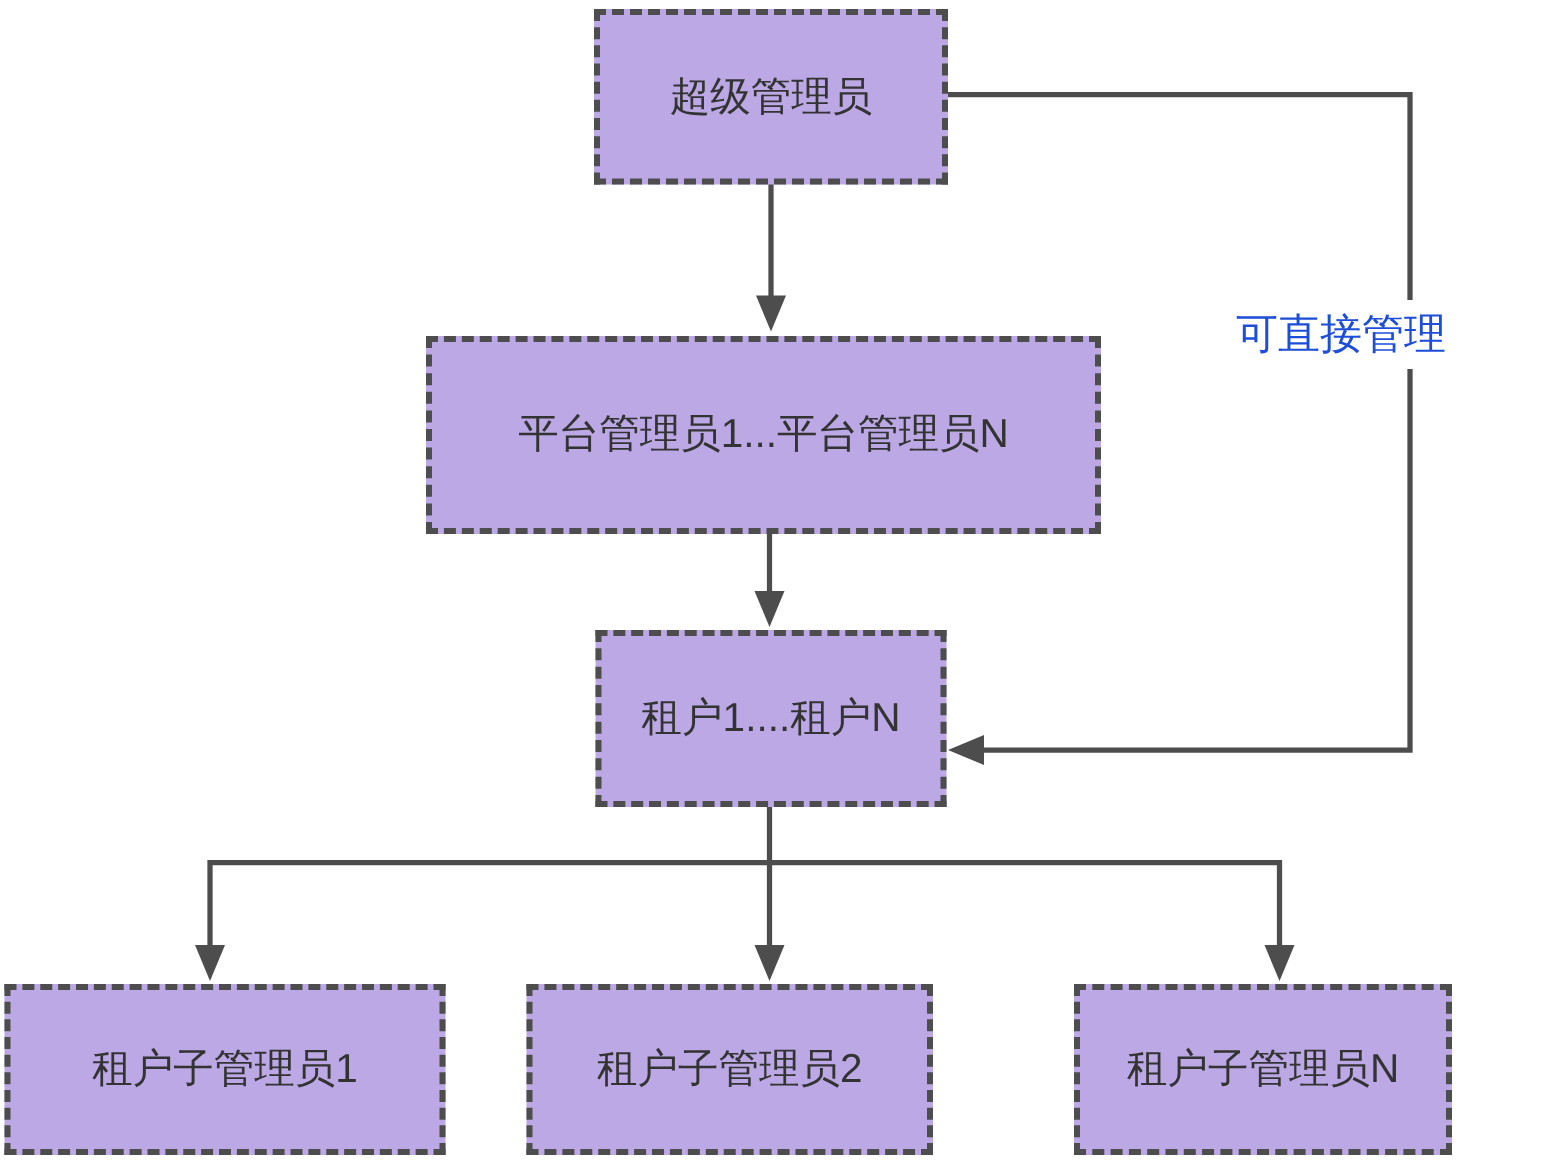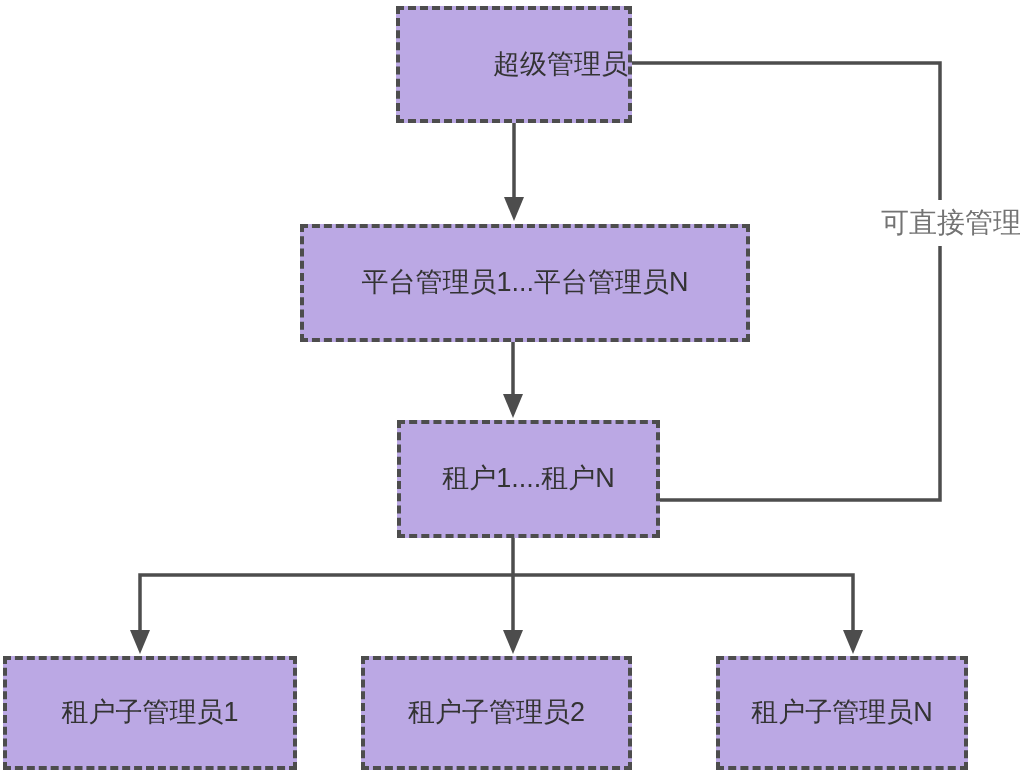--- a/index.html
+++ b/index.html
@@ -36,33 +36,33 @@
     background: #BBA8E4;
     border: 4px dashed #4D4D4D;
     display: flex;
     align-items: center;
     justify-content: center;
     text-align: center;
     color: #333333;
     font-size: 27px;
     line-height: 1.25;
   }
-  .node-super    { left: 396px; top: 6px;   width: 236px; height: 117px; justify-content: flex-end; }
-  .node-platform { left: 300px; top: 224px; width: 450px; height: 118px; }
-  .node-tenant   { left: 397px; top: 420px; width: 263px; height: 118px; }
+  .node-super    { left: 396px; top: 6px;   width: 236px; height: 117px; }
+  .node-platform { left: 284px; top: 224px; width: 450px; height: 132px; }
+  .node-tenant   { left: 397px; top: 420px; width: 234px; height: 118px; }
   .node-sub1     { left: 3px;   top: 656px; width: 294px; height: 114px; }
-  .node-sub2     { left: 361px; top: 656px; width: 271px; height: 114px; }
+  .node-sub2     { left: 351px; top: 656px; width: 271px; height: 114px; }
   .node-subn     { left: 716px; top: 656px; width: 252px; height: 114px; }
   .edge-label {
     position: absolute;
-    left: 951px;
+    left: 894px;
     top: 223px;
     transform: translate(-50%, -50%);
     background: #ffffff;
-    color: #737373;
+    color: #1d4ed8;
     font-size: 28px;
     padding: 4px 2px;
     white-space: nowrap;
   }
 </style>
 </head>
 <body>
 
 <div class="canvas">
 

